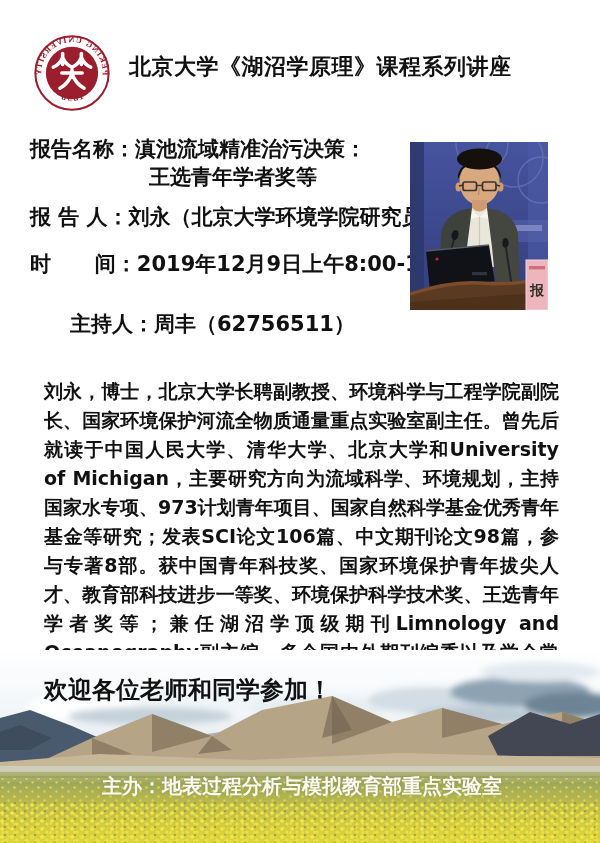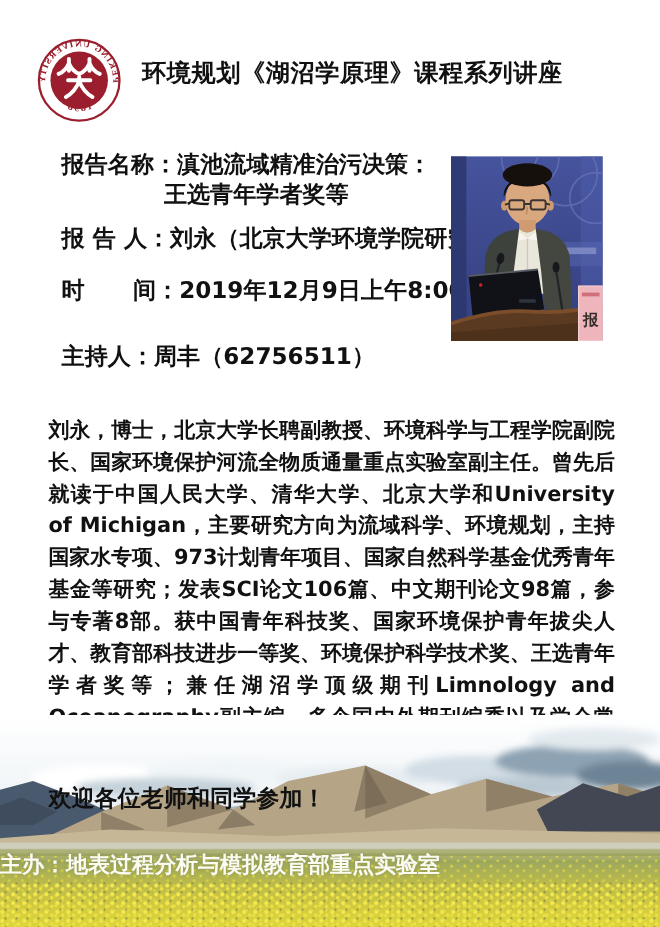--- a/index.html
+++ b/index.html
@@ -1,32 +1,32 @@
 <!DOCTYPE html>
 <html><head>
 <meta charset="utf-8">
 <style>
   html,body{margin:0;padding:0;}
   body{font-family:"DejaVu Sans","Liberation Sans",sans-serif;background:#888;}
   .poster{position:relative;width:600px;height:843px;background:#ffffff;overflow:hidden;margin:0 auto;}
   .abs{position:absolute;}
   .cn{font-weight:bold;color:#111;white-space:pre;}
   .main-title{left:129px;top:52px;font-size:22px;letter-spacing:0.5px;}
-  .info-line{left:56px;font-size:21px;letter-spacing:0px;}
+  .info-line{left:30px;font-size:21px;letter-spacing:0px;}
   .t1{top:135px;}
   .t2{top:163px;left:149px;}
   .t3{top:203px;}
   .t4{top:250px;}
   .t5{top:280px;}
-  .t6{top:310px;}
+  .t6{top:310px;margin-left:40px;}
   .bio{left:44px;top:377px;width:515px;font-size:19px;line-height:29px;
        font-weight:bold;color:#111;text-align:justify;text-justify:inter-ideograph;}
-  .welcome{left:44px;top:712px;font-size:21px;z-index:5;}
+  .welcome{left:44px;top:674px;font-size:24px;z-index:5;}
   .footer-svg{left:0;top:650px;z-index:1;}
-  .org-lines{left:0;top:773px;width:580px;z-index:6;
+  .org-lines{left:12px;top:773px;width:580px;text-align:center;z-index:6;
              color:#fbfbf2;font-weight:bold;font-size:20px;
              text-shadow:0 0 3px rgba(120,130,80,0.55);}
   .org-lines .l2{margin-top:11px;}
   .logo-svg{left:33px;top:27px;}
   .photo-svg{left:410px;top:142px;}
 </style>
 </head>
 <body>
 
 <div class="poster">
@@ -46,21 +46,21 @@
         <textPath href="#arcBot" startOffset="50%" text-anchor="middle">1898</textPath>
       </text>
       <g stroke="#ffffff" stroke-width="4.6" fill="none" stroke-linecap="round">
         <path d="M38,25 L38,39 M38,30 C35.5,36 31,40.5 26,42.5 M38,30 C40.5,36 45,40.5 50,42.5"></path>
         <path d="M62,25 L62,39 M62,30 C59.5,36 55,40.5 50,42.5 M62,30 C64.5,36 69,40.5 74,42.5"></path>
         <path d="M37,50 L63,50 M50,46 L50,51 M50,51 C46.5,60 41,66 34.5,69.5 M50,51 C53.5,60 59,66 65.5,69.5"></path>
       </g>
     </g>
   </svg>
 
-  <div class="abs cn main-title">环境规划《湖沼学原理》课程系列讲座</div>
+  <div class="abs cn main-title">北京大学《湖沼学原理》课程系列讲座</div>
 
   <div class="abs cn info-line t1">报告名称：滇池流域精准治污决策：</div>
   <div class="abs cn info-line t2">王选青年学者奖等</div>
   <div class="abs cn info-line t3">报 告 人：刘永（北京大学环境学院研究员）</div>
   <div class="abs cn info-line t4">时      间：2019年12月9日上午8:00-10:00</div>
   <div class="abs cn info-line t6">主持人：周丰（62756511）</div>
 
   <svg class="abs photo-svg" width="138" height="168" viewBox="0 0 138 168">
     <defs>
       <linearGradient id="pbg" x1="0" y1="0" x2="0" y2="1">

